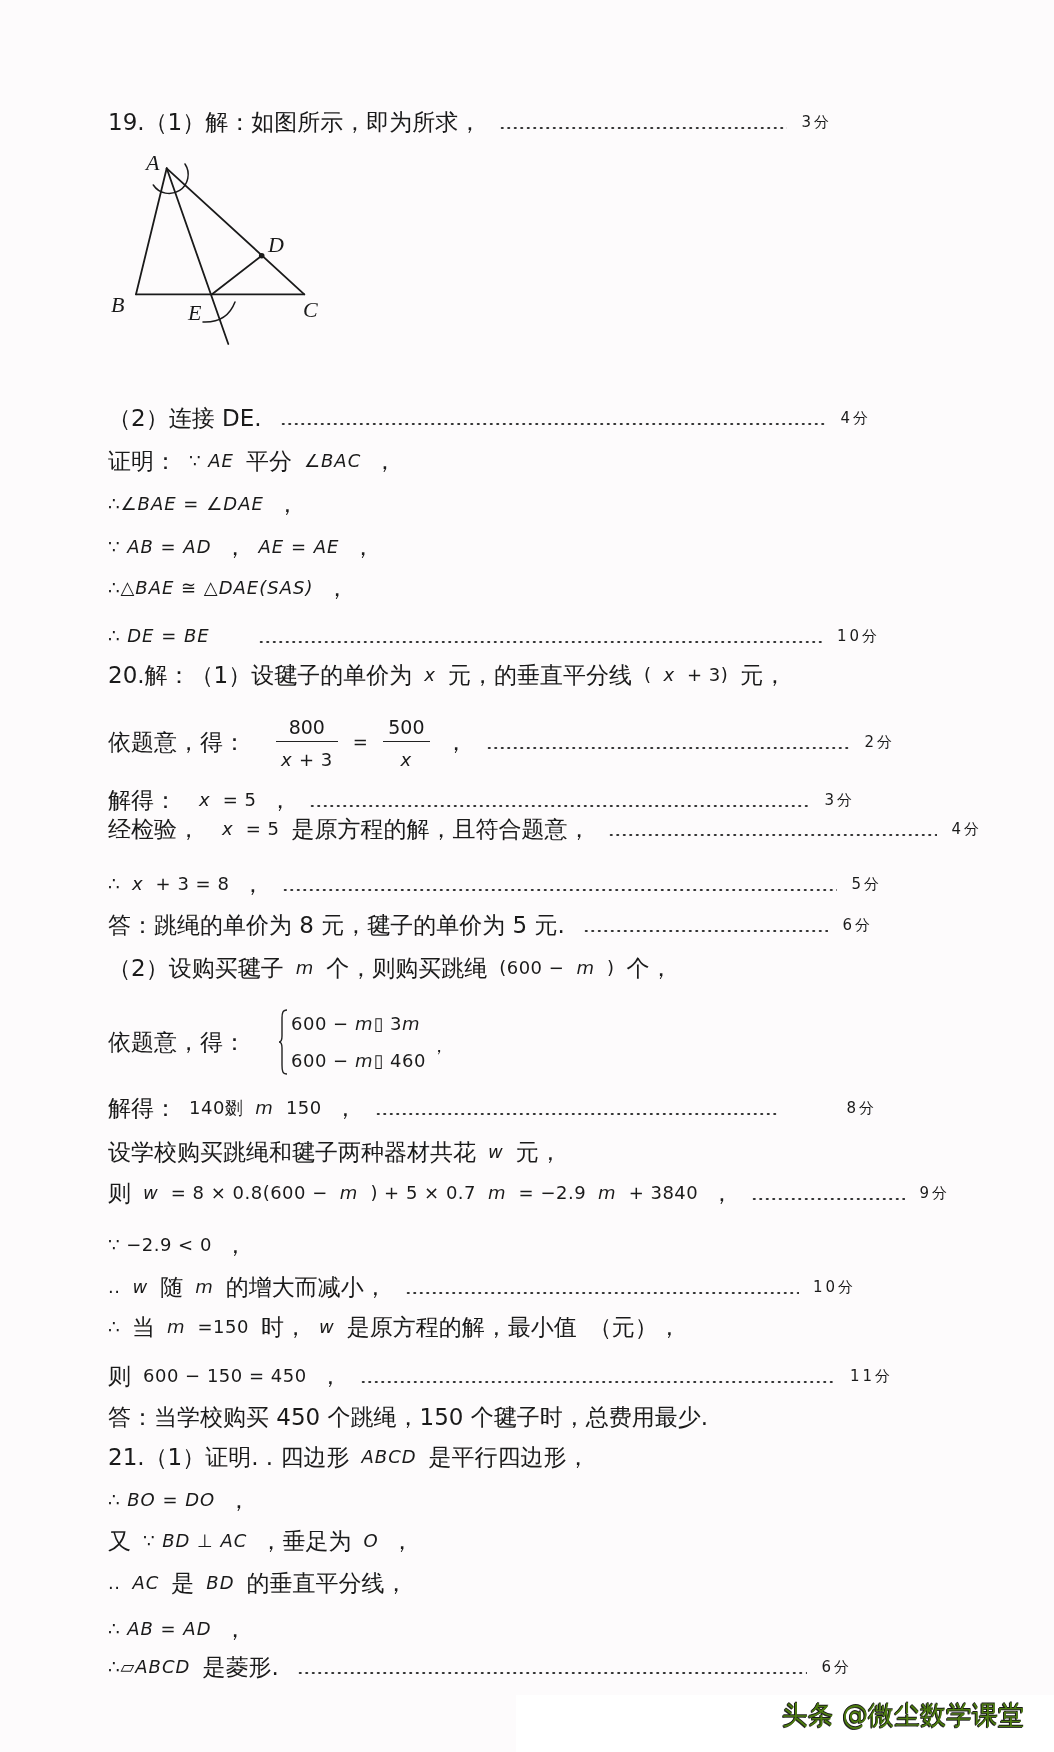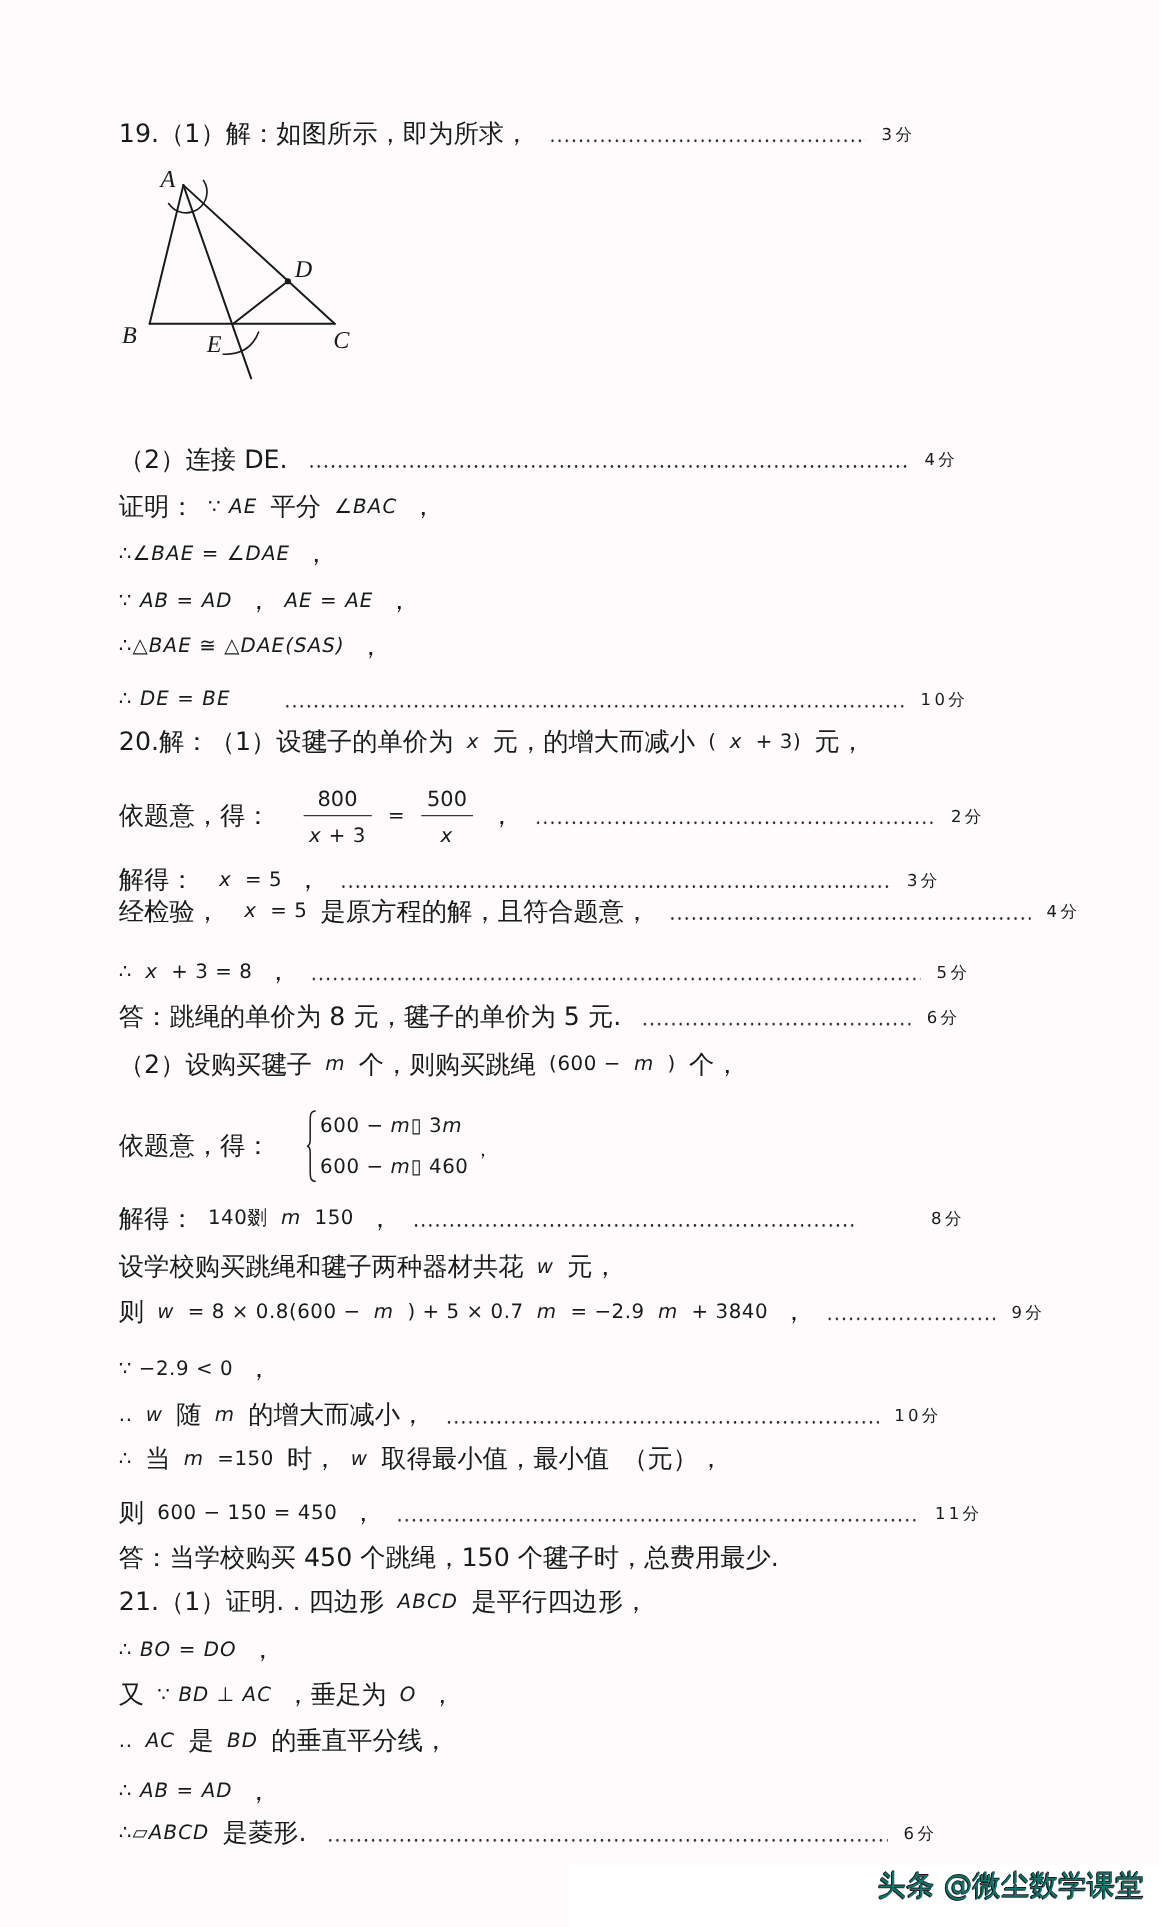--- a/index.html
+++ b/index.html
@@ -30,22 +30,22 @@
   .frac .bar { align-self:stretch; border-top:1.5px solid #222; height:0; }
   .frac .den { font-size:19px; line-height:34px; padding:0 5px; }
   .system { display:inline-flex; align-items:center; margin-left:20px; }
   .system .rows { display:flex; flex-direction:column; margin-left:3px; }
   .system .row { line-height:37px; font-size:19px; white-space:nowrap; }
   .sys-comma { position:relative; top:4px; margin-left:4px; }
   .figure { position:absolute; left:100px; top:140px; width:240px; height:220px; }
   .figure text { font-family:"Liberation Serif", serif; font-style:italic; font-size:22px; fill:#1a1a1a; }
   .wm-panel { position:absolute; left:516px; top:1695px; right:0; bottom:0; background:#ffffff; }
   .watermark {
-    position:absolute; left:798px; top:1700px; font-size:26px; line-height:30px;
-    color:#0f766e; white-space:nowrap;
+    position:absolute; left:782px; top:1700px; font-size:26px; line-height:30px;
+    color:#4d7c0f; white-space:nowrap;
     text-shadow:-1px 0 0 #1a1a1a, 0 -1px 0 #1a1a1a, -1px 1px 0 #333;
   }
 </style>
 </head>
 <body>
 
 <div class="line" style="top:105px; width:724px;">
   <span class="t">19.（1）解：如图所示，即为所求，</span>
   <span class="dots"></span>
   <span class="score">3分</span>
@@ -102,21 +102,21 @@
 
 <div class="line" style="top:619px; width:772px;">
   <span class="mi">∴ DE = BE</span>
   <span class="dots" style="margin-left:36px;"></span>
   <span class="score">10分</span>
 </div>
 
 <div class="line" style="top:658px;">
   <span class="t">20.解：（1）设毽子的单价为 </span>
   <span class="mi">x</span>
-  <span class="t"> 元，的增大而减小 </span>
+  <span class="t"> 元，的垂直平分线 </span>
   <span class="mn">(</span>
   <span class="mi">x</span>
   <span class="mn"> + 3)</span>
   <span class="t"> 元，</span>
 </div>
 
 <div class="line" style="top:725px; width:787px;">
   <span class="t">依题意，得：</span>
   <span class="frac" style="margin-left:18px;">
     <span class="num">800</span>
@@ -237,21 +237,21 @@
   <span class="score">10分</span>
 </div>
 
 <div class="line" style="top:1310px;">
   <span class="mn">∴</span>
   <span class="t"> 当 </span>
   <span class="mi">m</span>
   <span class="mn"> =150</span>
   <span class="t"> 时， </span>
   <span class="mi">w</span>
-  <span class="t"> 取得最小值，最小值</span>
+  <span class="t"> 是原方程的解，最小值</span>
   <span class="t"> （元），</span>
 </div>
 
 <div class="line" style="top:1359px; width:785px;">
   <span class="t">则 </span>
   <span class="mn">600 − 150 = 450</span>
   <span class="t"> ，</span>
   <span class="dots"></span>
   <span class="score">11分</span>
 </div>

